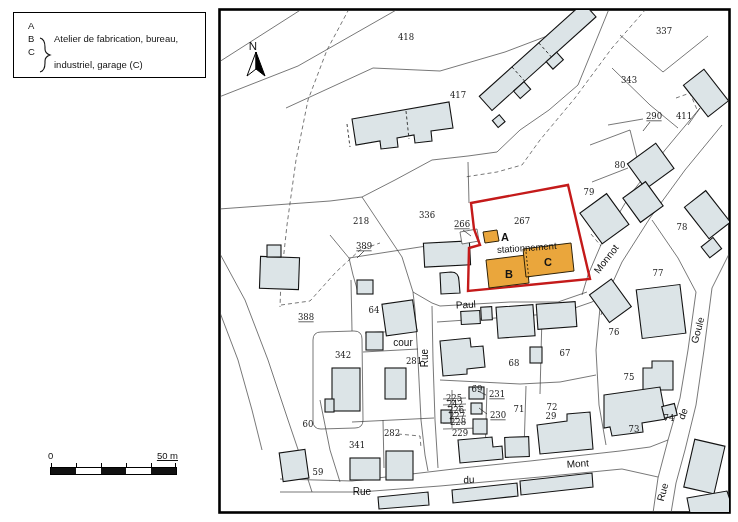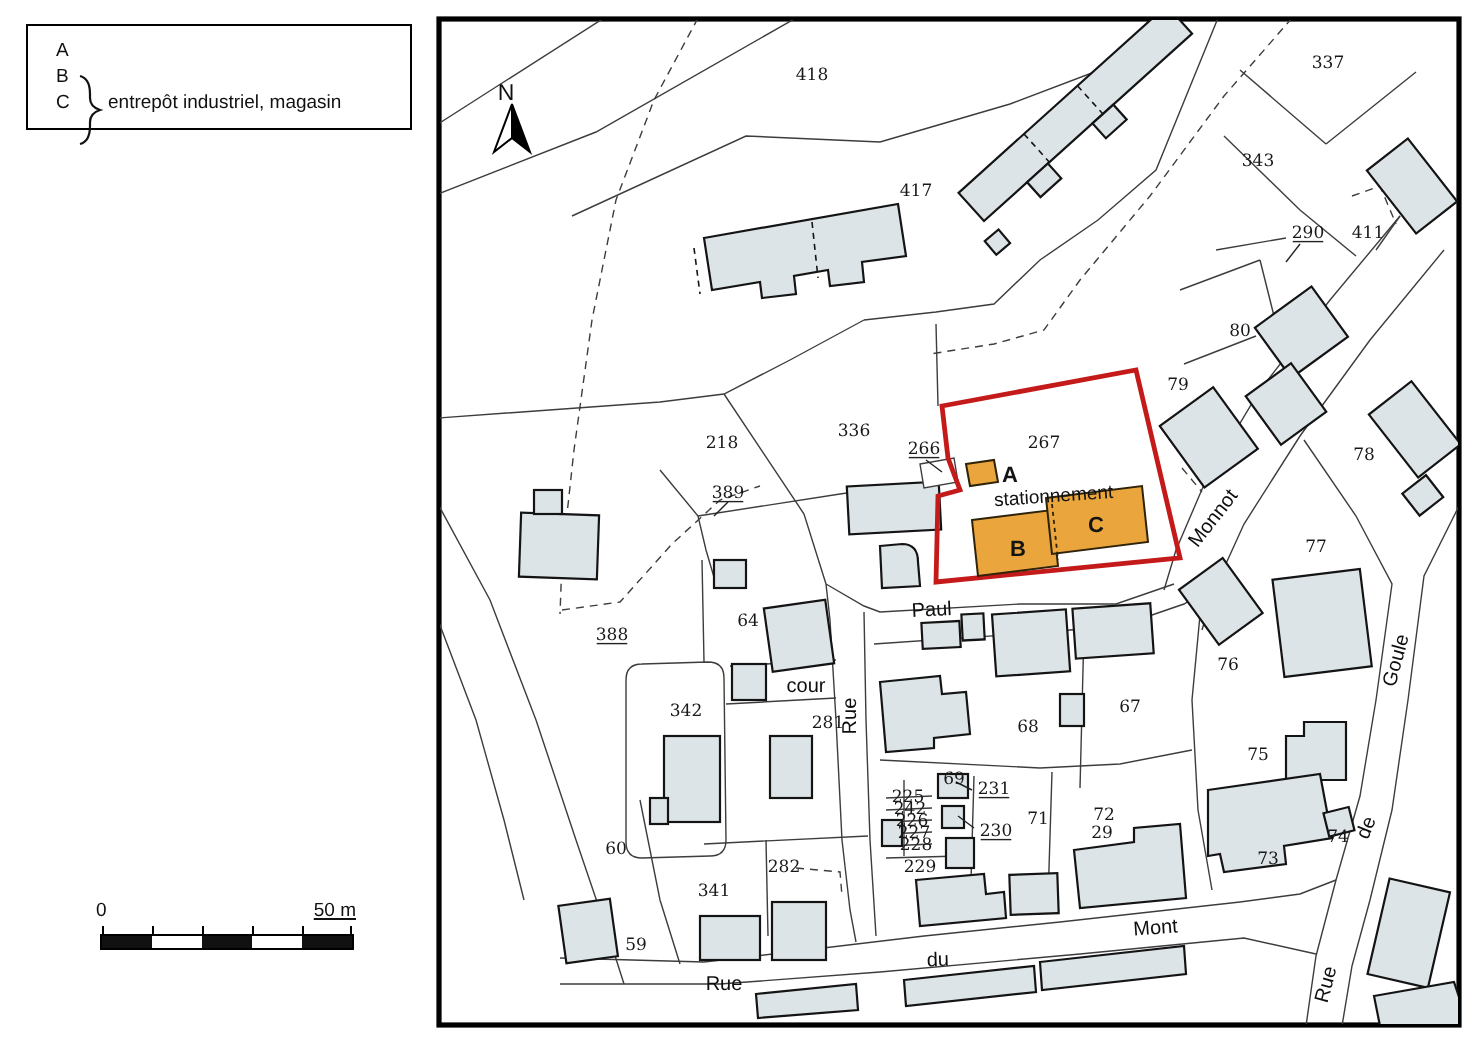--- a/index.html
+++ b/index.html
@@ -47,29 +47,30 @@
 <body>
 
 <div class="legend">
   <div class="lg-row">
     <span class="lg-key">A</span>
     <span></span>
   </div>
   <div class="lg-row">
     <span class="lg-key">B</span>
     <span></span>
+    <span>Atelier de fabrication, bureau,</span>
   </div>
   <div class="lg-row">
     <span class="lg-key">C</span>
     <span></span>
-    <span>entrepôt industriel, magasin</span>
   </div>
   <div class="lg-row">
     <span class="lg-key"></span>
     <span></span>
+    <span>industriel, garage (C)</span>
   </div>
   <svg class="lg-brace" width="14" height="38">
     <path d="M2,2 C6,3 7,7 7,11 L7,13 C7,16 9,18 12,19 C9,20 7,22 7,25 L7,27 C7,31 6,35 2,36" fill="none" stroke="#111" stroke-width="1.1"></path>
   </svg>
 </div>
 
 <div class="scalebar">
   <span class="sb-0">0</span>
   <span class="sb-50">50 m</span>
   <div class="sb-bar">

